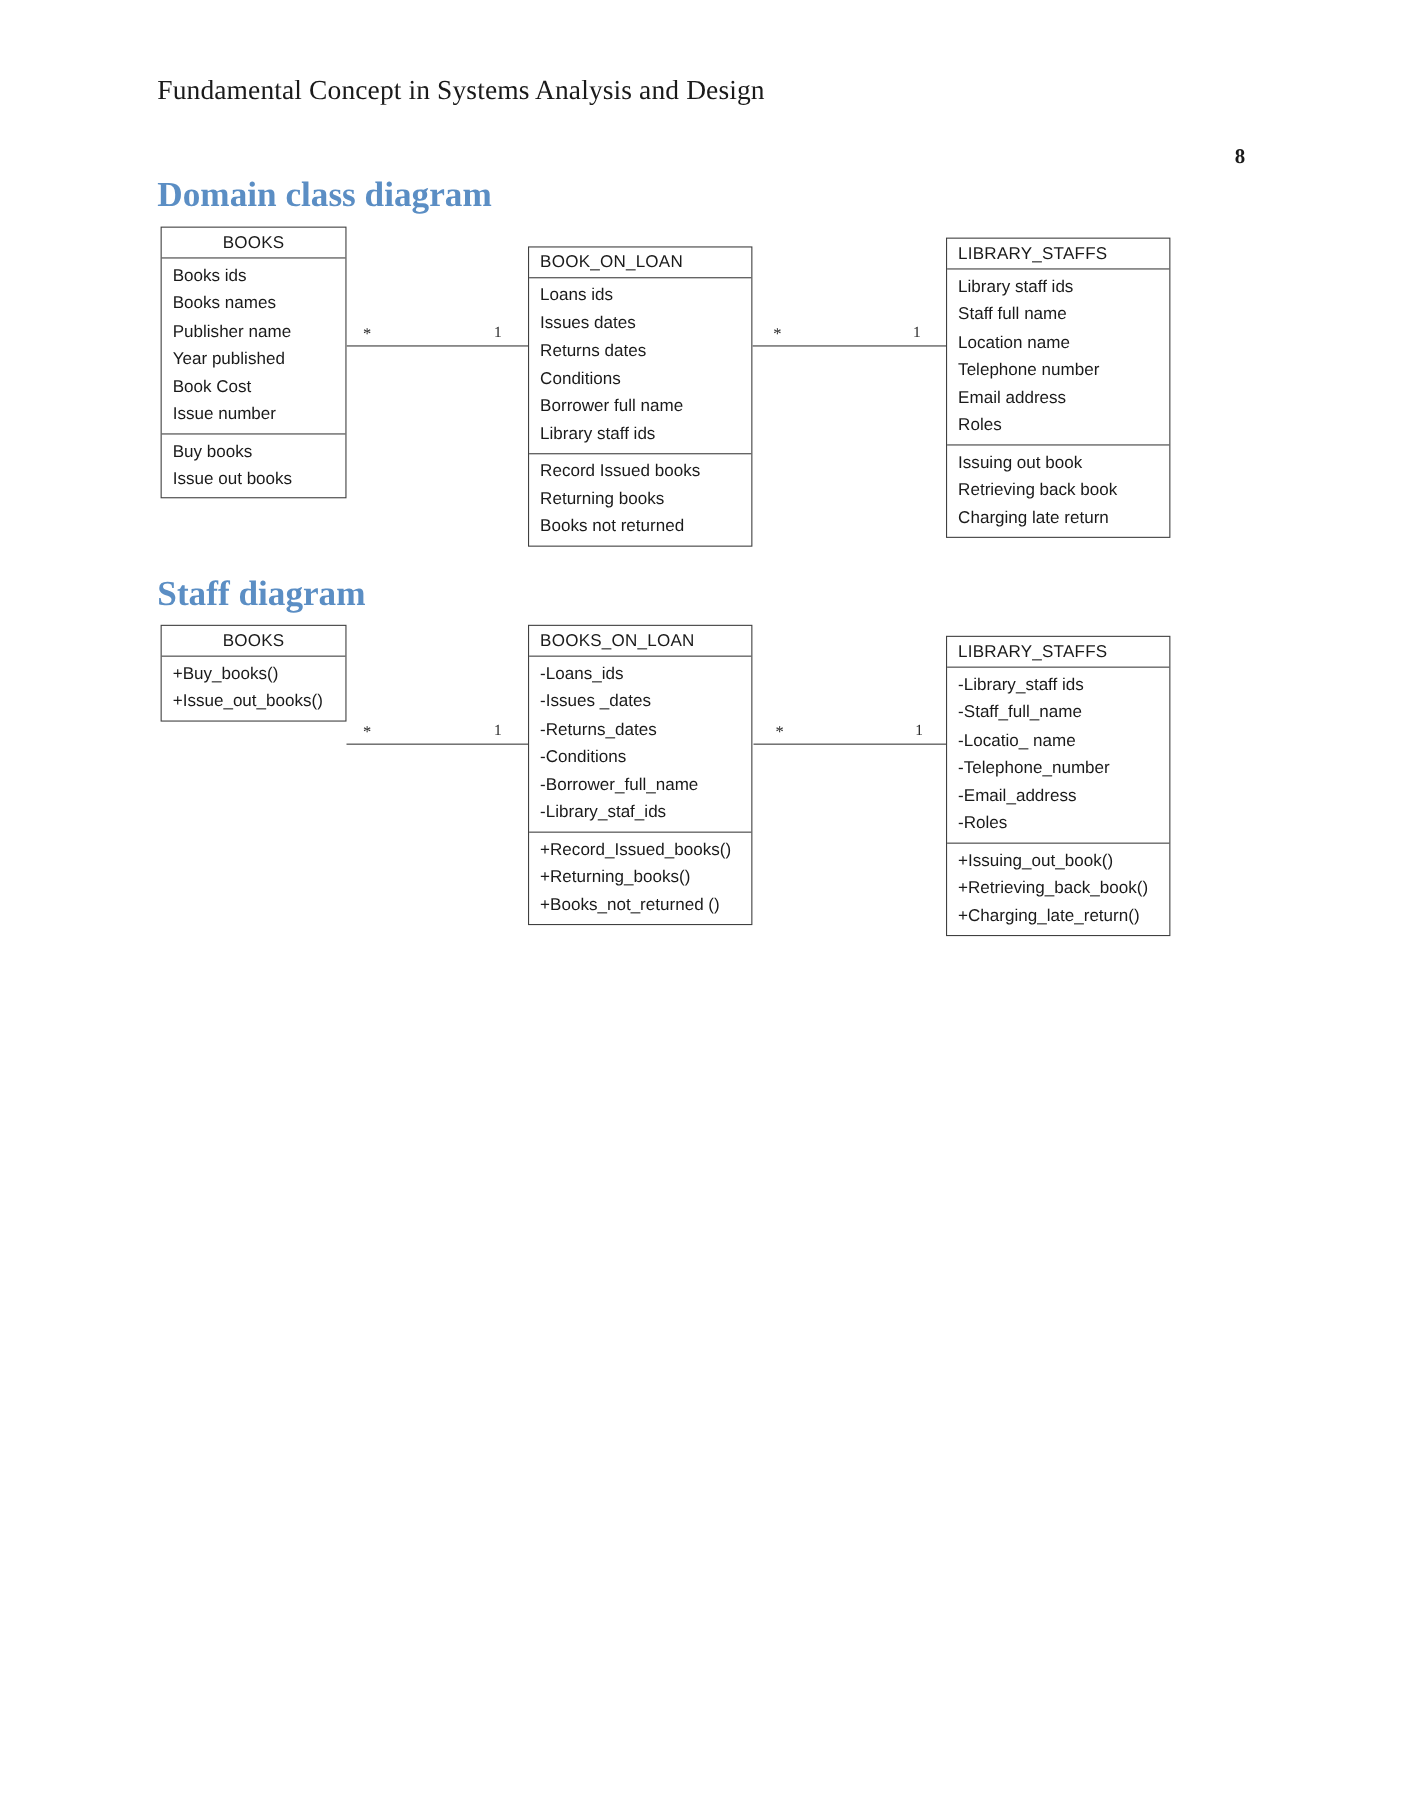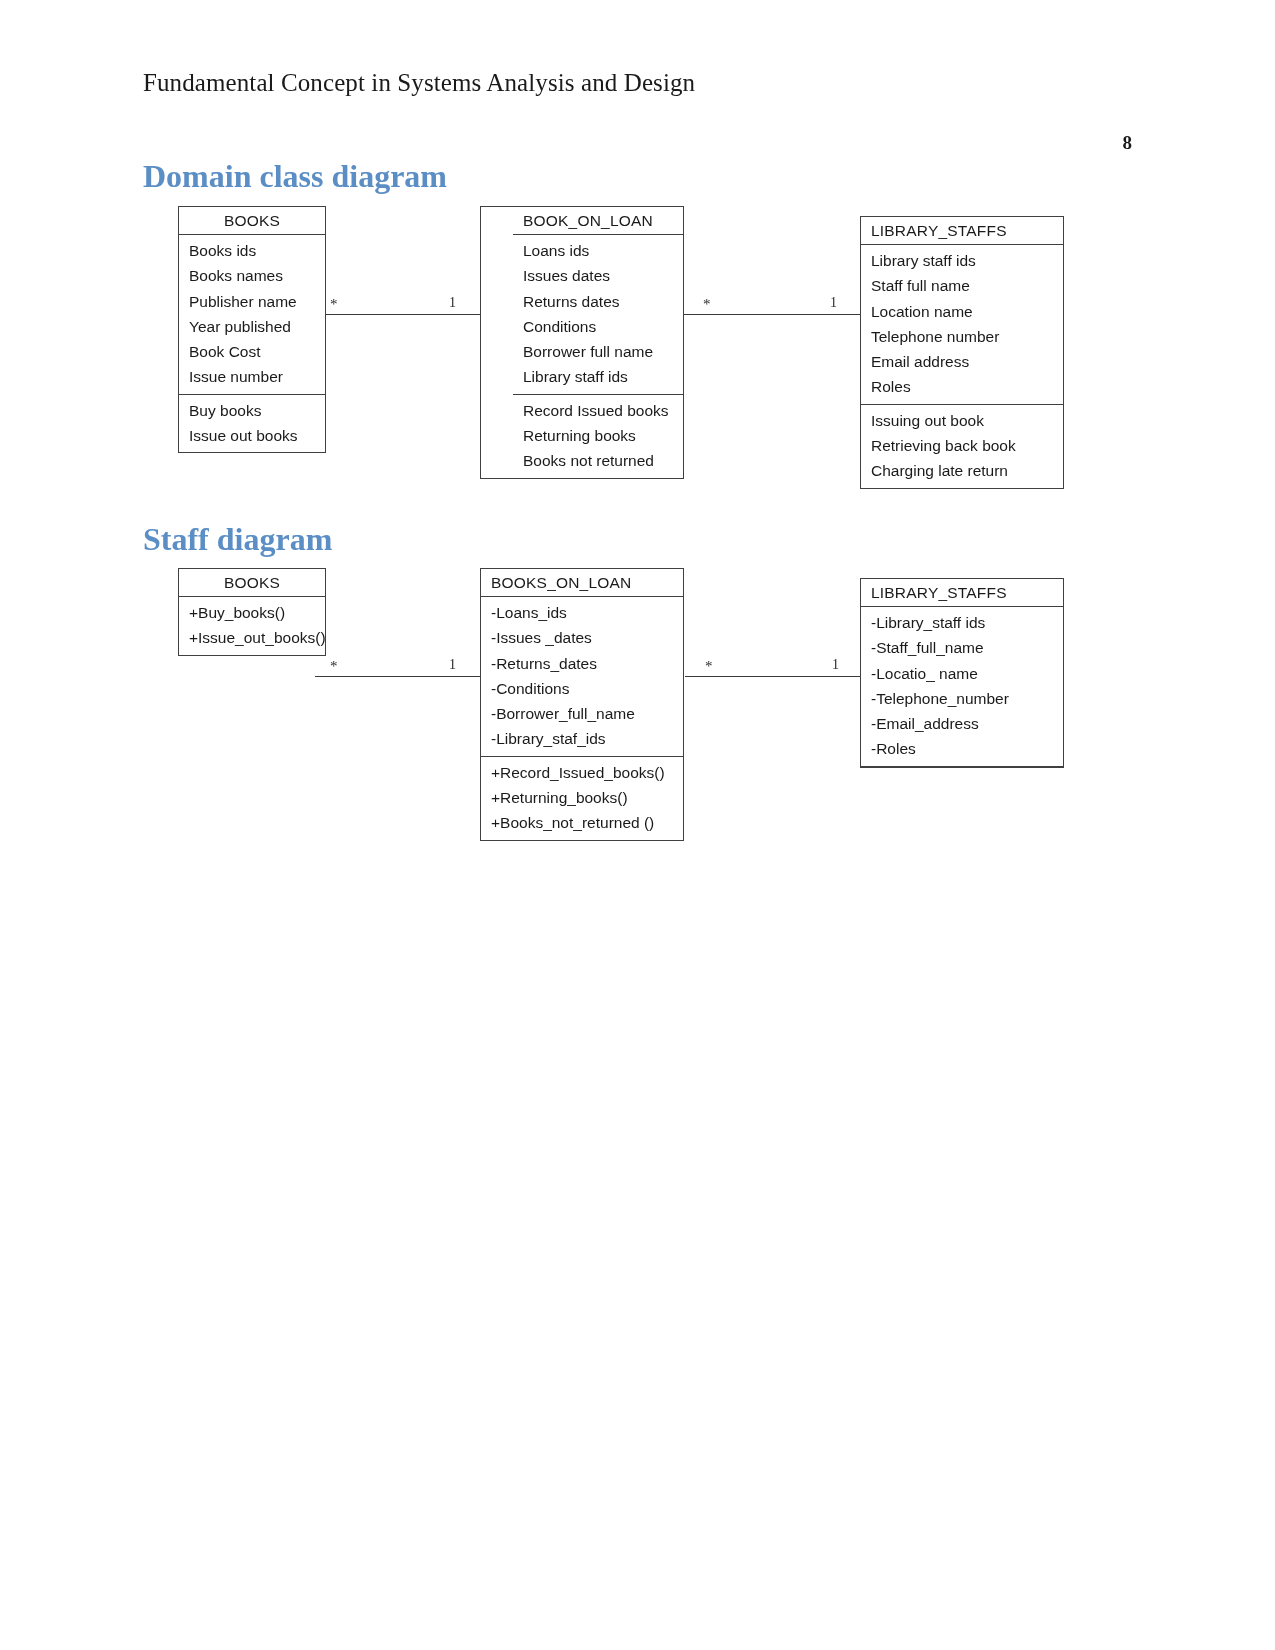--- a/index.html
+++ b/index.html
@@ -92,21 +92,21 @@
   }
   .uml-item {
     font-size: 15.5px;
     line-height: 25.3px;
     padding-left: 10px;
     white-space: nowrap;
     color: #1a1a1a;
   }
 
   
-  .box-books   { left: 146px; width: 148px; margin-left: 32px; }
+  .box-books   { left: 146px; width: 169px; }
   .box-loan    { left: 480px; width: 204px; }
   .box-staff   { left: 860px; width: 204px; }
 
   
   .assoc-line {
     position: absolute;
     height: 0;
     border-top: 1.5px solid #3a3a3a;
   }
   .assoc-mult {
@@ -149,21 +149,21 @@
       <div class="uml-item">Year published</div>
       <div class="uml-item">Book Cost</div>
       <div class="uml-item">Issue number</div>
     </div>
     <div class="uml-compartment ops">
       <div class="uml-item">Buy books</div>
       <div class="uml-item">Issue out books</div>
     </div>
   </div>
 
-  <div class="uml-class box-loan" style="top:6px;padding-left:32px;">
+  <div class="uml-class box-loan" style="top:24px;">
     <div class="uml-name left-name">BOOK_ON_LOAN</div>
     <div class="uml-compartment attrs">
       <div class="uml-item">Loans ids</div>
       <div class="uml-item">Issues dates</div>
       <div class="uml-item">Returns dates</div>
       <div class="uml-item">Conditions</div>
       <div class="uml-item">Borrower full  name</div>
       <div class="uml-item">Library staff ids</div>
     </div>
     <div class="uml-compartment ops">
@@ -231,14 +231,19 @@
   <div class="uml-class box-staff" style="top:15px;">
     <div class="uml-name left-name">LIBRARY_STAFFS</div>
     <div class="uml-compartment attrs">
       <div class="uml-item">-Library_staff ids</div>
       <div class="uml-item">-Staff_full_name</div>
       <div class="uml-item">-Locatio_ name</div>
       <div class="uml-item">-Telephone_number</div>
       <div class="uml-item">-Email_address</div>
       <div class="uml-item">-Roles</div>
     </div>
+    <div class="uml-compartment ops">
+      <div class="uml-item">+Issuing_out_book()</div>
+      <div class="uml-item">+Retrieving_back_book()</div>
+      <div class="uml-item">+Charging_late_return()</div>
+    </div>
   </div>
 </div>
 
 </body></html>

